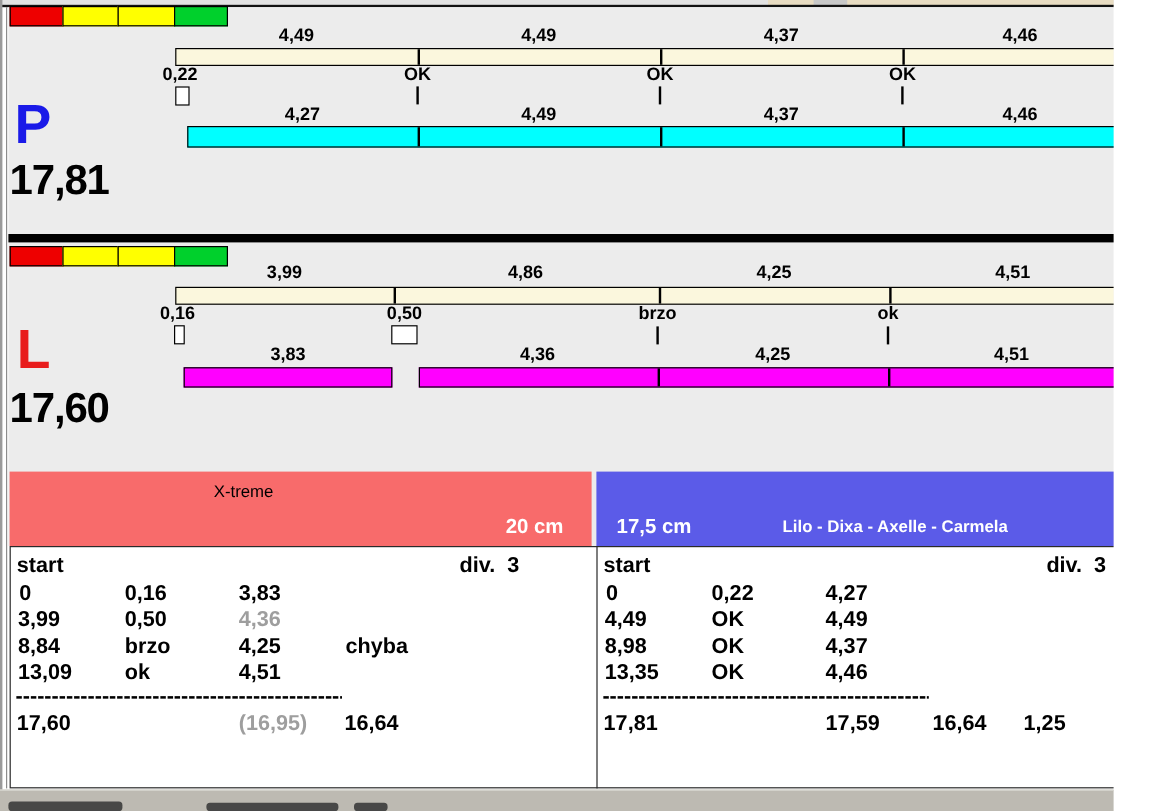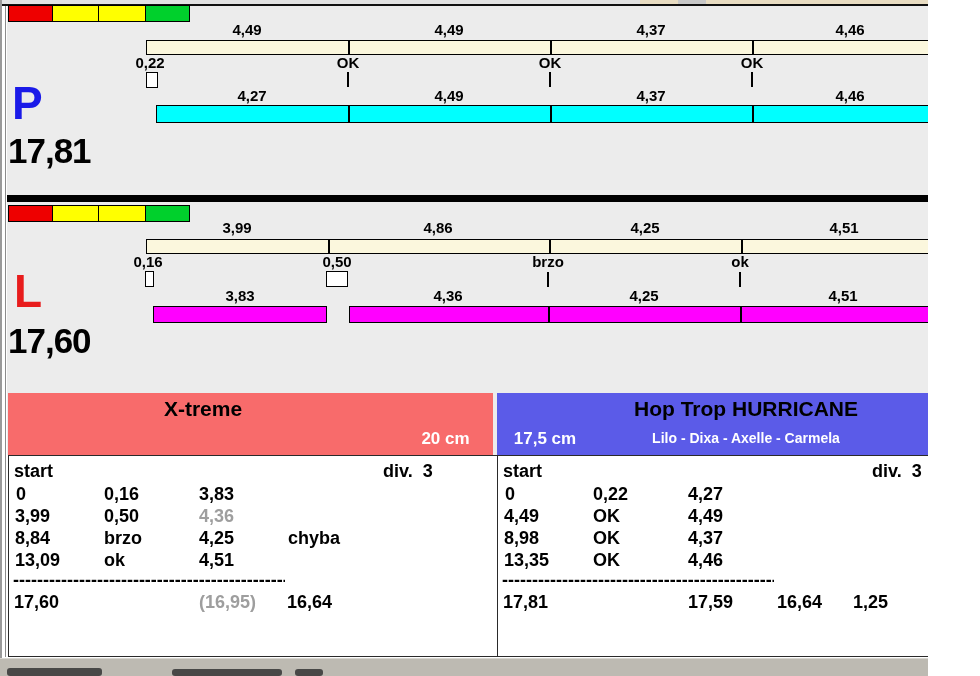--- a/index.html
+++ b/index.html
@@ -10,21 +10,21 @@
   .bar{position:absolute;border:1px solid #000;box-sizing:border-box;}
   .bardiv{position:absolute;top:0;bottom:0;width:2px;background:#000;}
   .tick{position:absolute;width:2px;background:#000;}
   .gapbox{position:absolute;background:#fff;border:1px solid #000;box-sizing:border-box;}
   .lbl{position:absolute;width:100px;font-weight:bold;font-size:15px;line-height:16px;
        color:#000;text-align:center;white-space:nowrap;}
   .big-letter{position:absolute;font-weight:bold;font-size:46px;line-height:1;}
   .big-total{position:absolute;font-weight:bold;font-size:35px;line-height:1;color:#000;letter-spacing:-1px;}
   .sep-bar{position:absolute;background:#000;}
   .team-hdr{position:absolute;}
-  .hdr-name{position:absolute;font-weight:bold;font-size:21px;line-height:22px;color:#000;text-align:center;white-space:nowrap;}
+  .hdr-name{position:absolute;font-weight:normal;font-size:14px;line-height:22px;color:#000;text-align:center;white-space:nowrap;}
   .hdr-dogs{position:absolute;font-weight:bold;font-size:14px;line-height:18px;color:#fff;text-align:center;white-space:nowrap;}
   .hdr-height{position:absolute;font-weight:bold;font-size:17px;line-height:22px;color:#fff;text-align:center;white-space:nowrap;}
   .datebox{position:absolute;background:#fff;border:1px solid #9a9aa0;box-sizing:border-box;
            font-size:19px;line-height:31px;color:#000;text-align:center;white-space:nowrap;}
   .results{position:absolute;background:#fff;border:1px solid #2a2a2a;box-sizing:border-box;}
   .cell{position:absolute;font-weight:bold;font-size:18px;line-height:20px;color:#000;white-space:pre;}
   .gray{color:#9e9e9e;}
   .dashline{position:absolute;font-weight:bold;font-size:18px;line-height:20px;color:#000;
             white-space:nowrap;overflow:hidden;width:272px;}
   .chrome{position:absolute;}
@@ -130,21 +130,20 @@
     <span class="big-total" style="left:8px;top:323px;">17,60</span>
   </div>
 
   <div class="team-hdr" style="left: 8px; top: 393px; width: 485px; height: 62px; background-color: rgb(248, 107, 107);"></div>
   <div class="team-hdr" style="left: 497px; top: 393px; width: 475px; height: 62px; background-color: rgb(91, 91, 232);"></div>
 
   <span class="hdr-name" style="left:8px;top:398px;width:390px;">X-treme</span>
   <span class="hdr-height" style="left:398px;top:428px;width:95px;">20 cm</span>
 
   <span class="hdr-height" style="left:497px;top:428px;width:96px;">17,5 cm</span>
-  <span class="hdr-name" style="left:560px;top:398px;width:372px;">Hop Trop HURRICANE</span>
   <span class="hdr-dogs" style="left:560px;top:429px;width:372px;">Lilo - Dixa - Axelle - Carmela</span>
 
 
   <div class="results" style="left:8px;top:455px;width:964px;height:202px;"></div>
   <div style="position:absolute;left:497px;top:455px;width:1px;height:202px;background:#2a2a2a;"></div>
 
   <div>
     <span class="cell" style="left:14px;top:461px;">start</span>
     <span class="cell" style="left:383px;top:461px;">div.  3</span>
 

